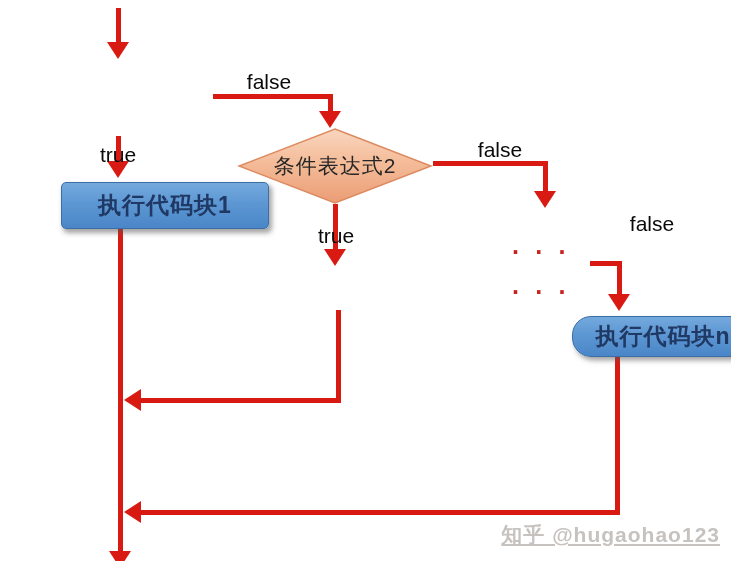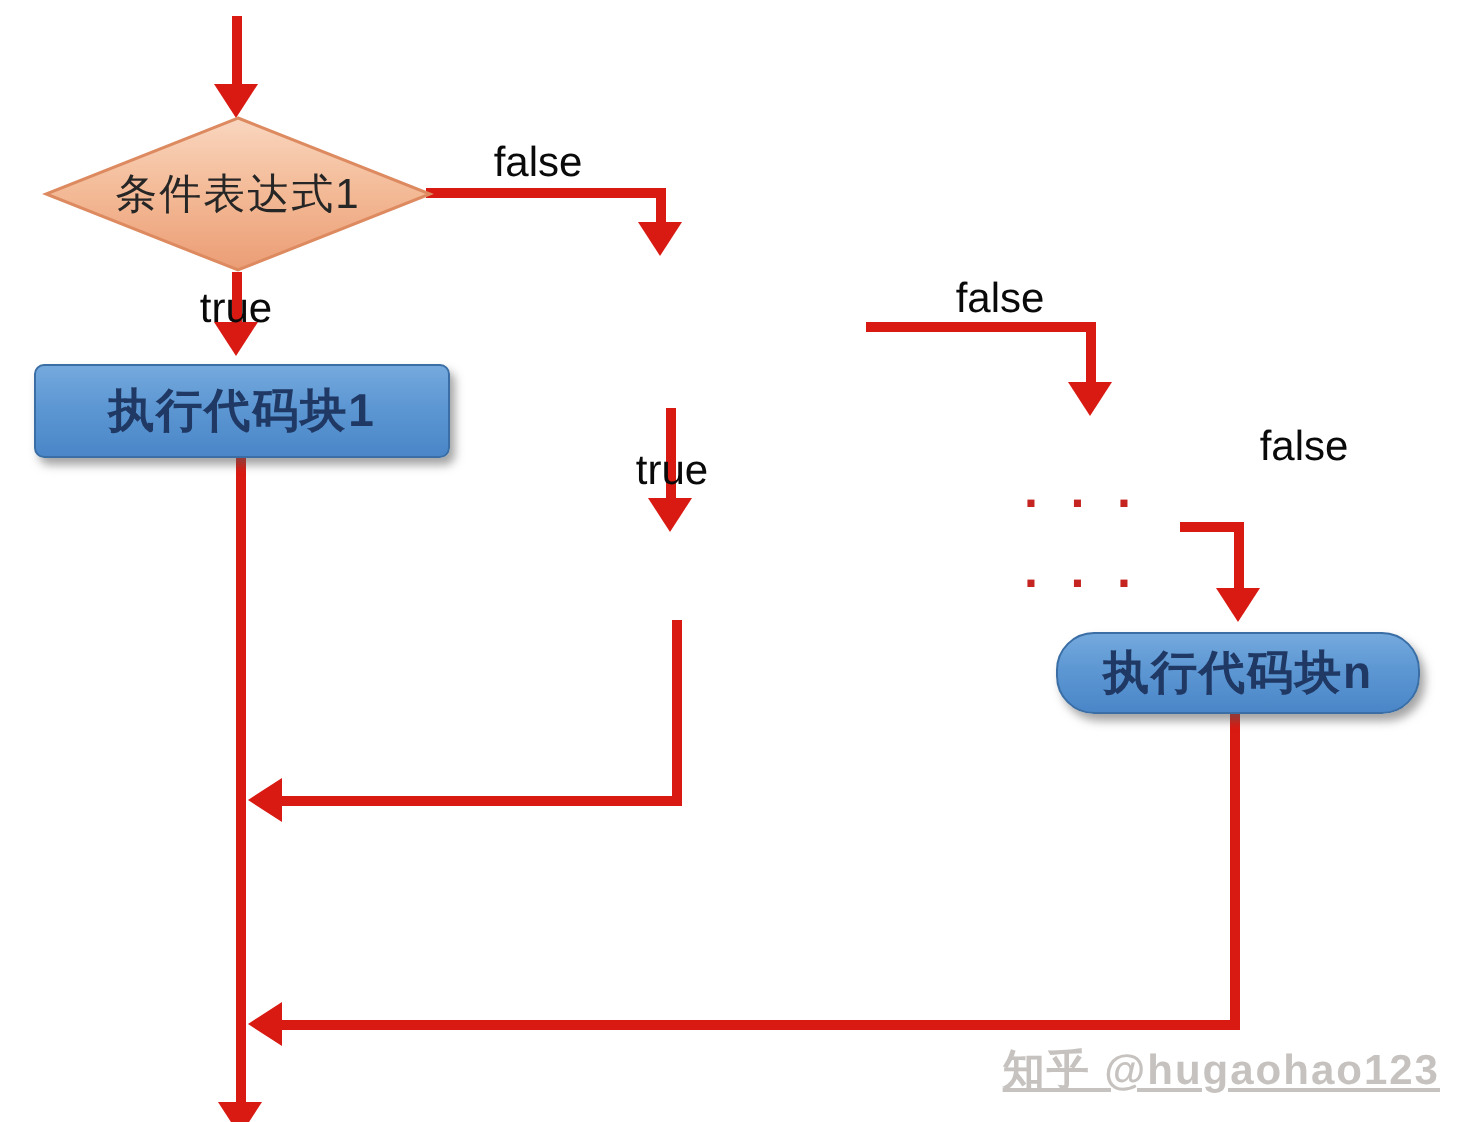--- a/index.html
+++ b/index.html
@@ -24,21 +24,21 @@
   .diamond{position:absolute;display:flex;align-items:center;justify-content:center;}
   .diamond svg{position:absolute;left:0;top:0;}
   .diamond .dlabel{position:relative;z-index:2;font-size:21px;color:#262626;
     letter-spacing:1px;}
 
   
   .procrect{position:absolute;display:flex;align-items:center;justify-content:center;
     background:linear-gradient(to bottom,#74a9dd 0%,#5d97d3 45%,#4a86c8 100%);
     border:1.5px solid #3a6ea5;border-radius:5px;
     box-shadow:2.5px 3.5px 5px rgba(90,90,90,.55);
-    font-size:23px;font-weight:bold;color:#1f3864;letter-spacing:1px;}
+    font-size:23px;font-weight:bold;color:#1f3864;letter-spacing:1px;margin-left:44px;}
 
   
   .elabel{position:absolute;font-size:21px;color:#0a0a0a;text-align:center;z-index:3;}
 
   
   .dots{position:absolute;color:#c62420;font-size:25px;font-weight:bold;
     letter-spacing:4px;line-height:10px;z-index:3;}
 
   
   .watermark{position:absolute;left:455px;top:521px;width:265px;text-align:right;
@@ -92,27 +92,27 @@
   <div class="ah-down" style="left:608px;top:294px;"></div>
 
   <div class="vline" style="left:336px;top:310px;height:93px;"></div>
   <div class="hline" style="left:139px;top:398px;width:202px;"></div>
   <div class="ah-left" style="left:124px;top:389px;"></div>
 
   <div class="vline" style="left:615px;top:355px;height:160px;"></div>
   <div class="hline" style="left:139px;top:510px;width:481px;"></div>
   <div class="ah-left" style="left:124px;top:501px;"></div>
 
-  <div class="diamond" style="left:21px;top:58px;width:196px;height:78px;">
-    <svg width="196" height="78" viewBox="0 0 196 78">
-      <polygon points="98,1 194,39 98,77 2,39" fill="url(#gradPeach)" stroke="#dd8a60" stroke-width="1.5"></polygon>
+
+  <div class="diamond" style="left:237px;top:128px;width:196px;height:76px;">
+    <svg width="196" height="76" viewBox="0 0 196 76">
+      <polygon points="98,1 194,38 98,75 2,38" fill="url(#gradPeach)" stroke="#dd8a60" stroke-width="1.5"></polygon>
     </svg>
-    <span class="dlabel">条件表达式1</span>
+    <span class="dlabel">条件表达式2</span>
   </div>
-
 
   <div class="procrect" style="left:17px;top:182px;width:206px;height:45px;">
     <span>执行代码块1</span>
   </div>
 
 
   <div class="procrect" style="left:528px;top:316px;width:180px;height:39px;border-radius:19px;">
     <span>执行代码块n</span>
   </div>
 

